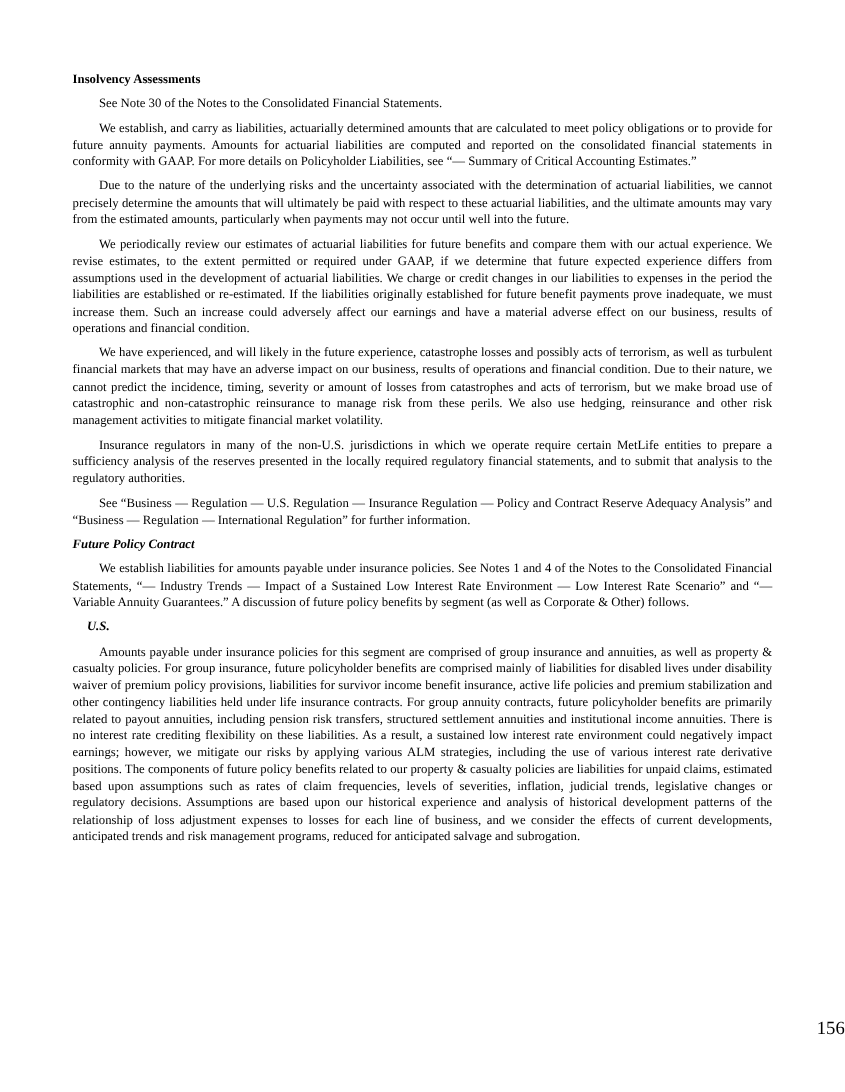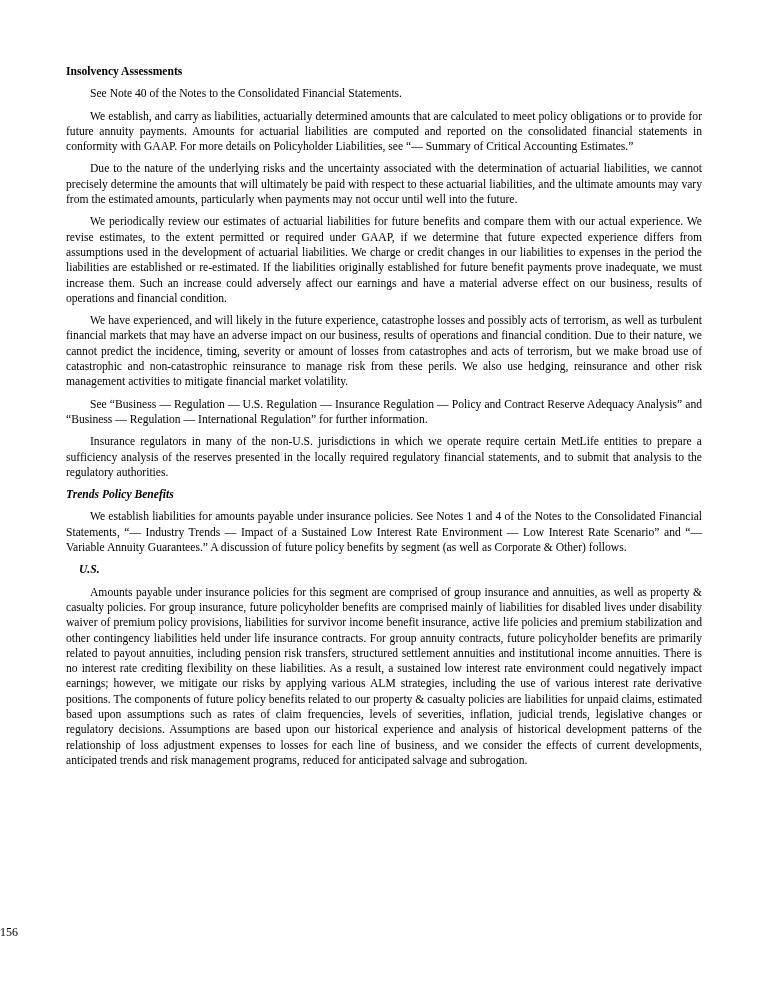--- a/index.html
+++ b/index.html
@@ -43,48 +43,49 @@
     text-align: justify;
     text-indent: 24px;
   }
   .para.indented {
   }
   .footer {
     position: absolute;
     left: 0;
     right: 0;
     top: 925px;
-    text-align: left;
-    font-size: 12px;
+    text-align: right;
+    font-size: 17px;
+    padding-left: 36px;
   }
 </style>
 </head>
 <body>
 
 <div class="page">
   <div class="doc-body">
 
     <h3 class="hd first">Insolvency Assessments</h3>
 
-    <p class="para">See Note 40 of the Notes to the Consolidated Financial Statements.</p>
+    <p class="para">See Note 30 of the Notes to the Consolidated Financial Statements.</p>
 
 
     <p class="para">We establish, and carry as liabilities, actuarially determined amounts that are calculated to meet policy obligations or to provide for future annuity payments. Amounts for actuarial liabilities are computed and reported on the consolidated financial statements in conformity with GAAP. For more details on Policyholder Liabilities, see “— Summary of Critical Accounting Estimates.”</p>
 
     <p class="para">Due to the nature of the underlying risks and the uncertainty associated with the determination of actuarial liabilities, we cannot precisely determine the amounts that will ultimately be paid with respect to these actuarial liabilities, and the ultimate amounts may vary from the estimated amounts, particularly when payments may not occur until well into the future.</p>
 
     <p class="para">We periodically review our estimates of actuarial liabilities for future benefits and compare them with our actual experience. We revise estimates, to the extent permitted or required under GAAP, if we determine that future expected experience differs from assumptions used in the development of actuarial liabilities. We charge or credit changes in our liabilities to expenses in the period the liabilities are established or re-estimated. If the liabilities originally established for future benefit payments prove inadequate, we must increase them. Such an increase could adversely affect our earnings and have a material adverse effect on our business, results of operations and financial condition.</p>
 
     <p class="para">We have experienced, and will likely in the future experience, catastrophe losses and possibly acts of terrorism, as well as turbulent financial markets that may have an adverse impact on our business, results of operations and financial condition. Due to their nature, we cannot predict the incidence, timing, severity or amount of losses from catastrophes and acts of terrorism, but we make broad use of catastrophic and non-catastrophic reinsurance to manage risk from these perils. We also use hedging, reinsurance and other risk management activities to mitigate financial market volatility.</p>
 
+    <p class="para">Insurance regulators in many of the non-U.S. jurisdictions in which we operate require certain MetLife entities to prepare a sufficiency analysis of the reserves presented in the locally required regulatory financial statements, and to submit that analysis to the regulatory authorities.</p>
+
     <p class="para">See “Business — Regulation — U.S. Regulation — Insurance Regulation — Policy and Contract Reserve Adequacy Analysis” and “Business — Regulation — International Regulation” for further information.</p>
 
-    <p class="para">Insurance regulators in many of the non-U.S. jurisdictions in which we operate require certain MetLife entities to prepare a sufficiency analysis of the reserves presented in the locally required regulatory financial statements, and to submit that analysis to the regulatory authorities.</p>
-
-    <h3 class="hd italic">Trends Policy Benefits</h3>
+    <h3 class="hd italic">Future Policy Contract</h3>
 
     <p class="para">We establish liabilities for amounts payable under insurance policies. See Notes 1 and 4 of the Notes to the Consolidated Financial Statements, “— Industry Trends — Impact of a Sustained Low Interest Rate Environment — Low Interest Rate Scenario” and “— Variable Annuity Guarantees.” A discussion of future policy benefits by segment (as well as Corporate &amp; Other) follows.</p>
 
     <h3 class="hd us-heading">U.S.</h3>
 
     <p class="para indented">Amounts payable under insurance policies for this segment are comprised of group insurance and annuities, as well as property &amp; casualty policies. For group insurance, future policyholder benefits are comprised mainly of liabilities for disabled lives under disability waiver of premium policy provisions, liabilities for survivor income benefit insurance, active life policies and premium stabilization and other contingency liabilities held under life insurance contracts. For group annuity contracts, future policyholder benefits are primarily related to payout annuities, including pension risk transfers, structured settlement annuities and institutional income annuities. There is no interest rate crediting flexibility on these liabilities. As a result, a sustained low interest rate environment could negatively impact earnings; however, we mitigate our risks by applying various ALM strategies, including the use of various interest rate derivative positions. The components of future policy benefits related to our property &amp; casualty policies are liabilities for unpaid claims, estimated based upon assumptions such as rates of claim frequencies, levels of severities, inflation, judicial trends, legislative changes or regulatory decisions. Assumptions are based upon our historical experience and analysis of historical development patterns of the relationship of loss adjustment expenses to losses for each line of business, and we consider the effects of current developments, anticipated trends and risk management programs, reduced for anticipated salvage and subrogation.</p>
 
   </div>
 
   <div class="footer">156</div>

